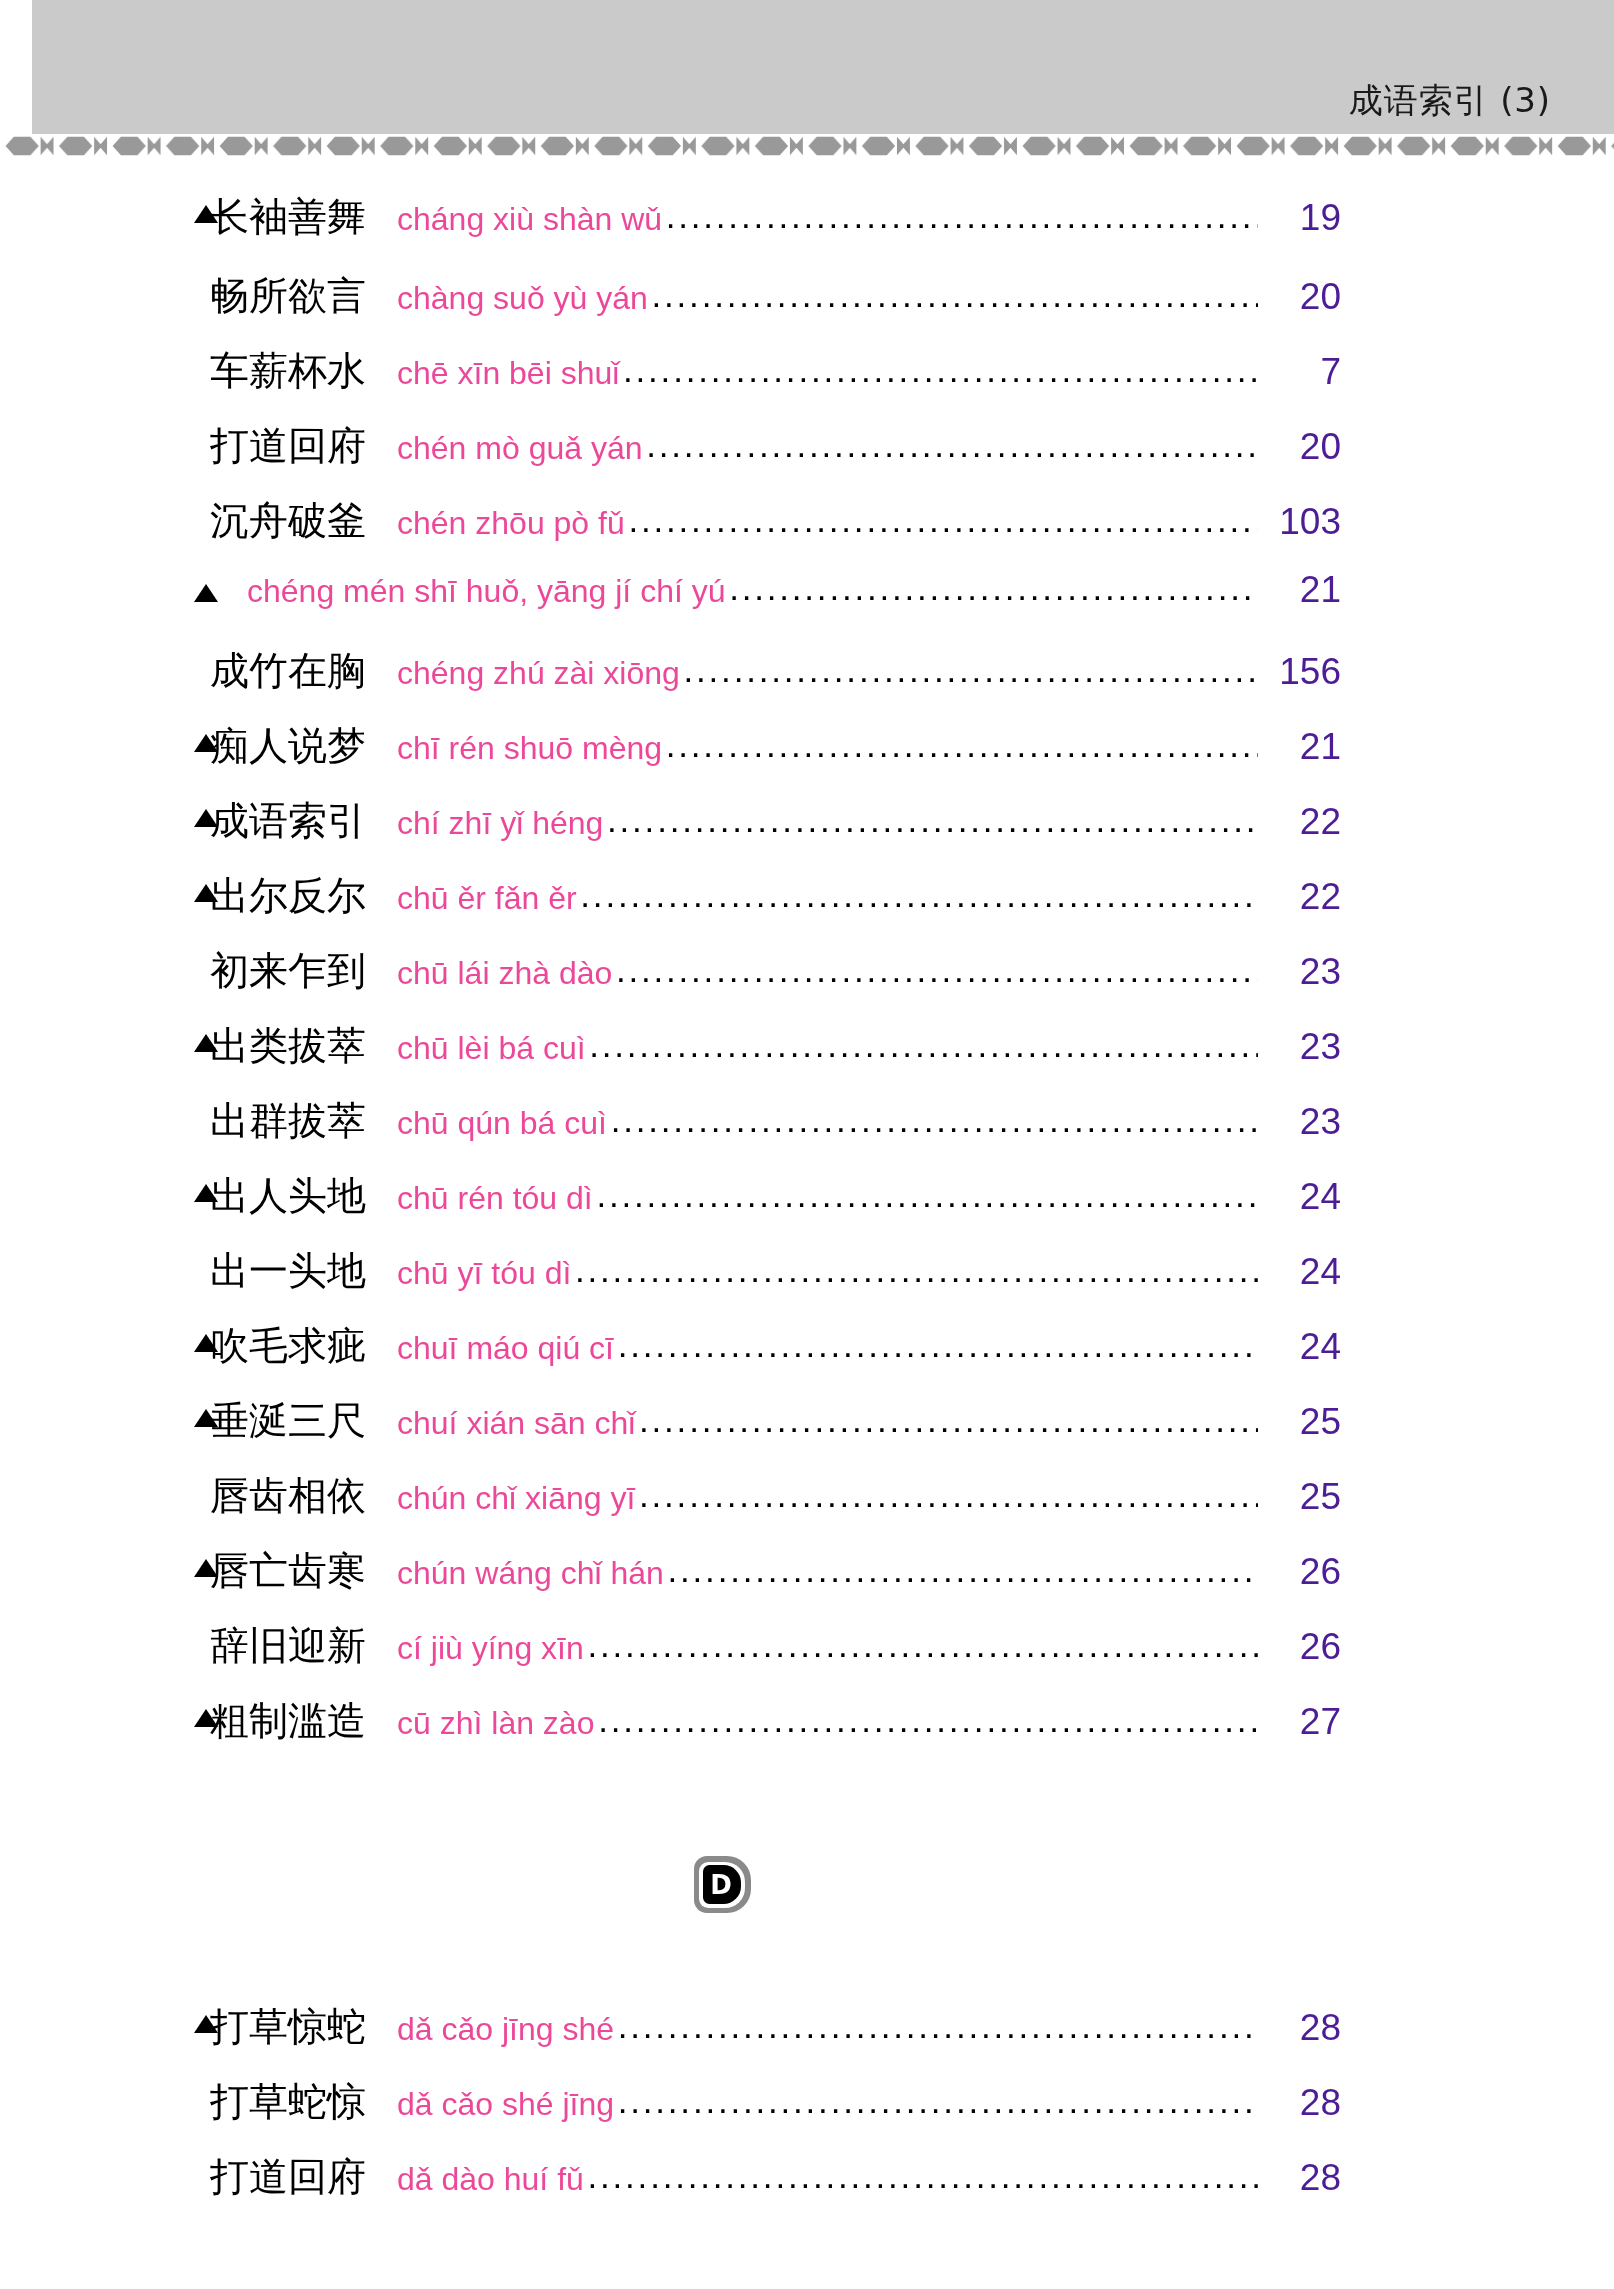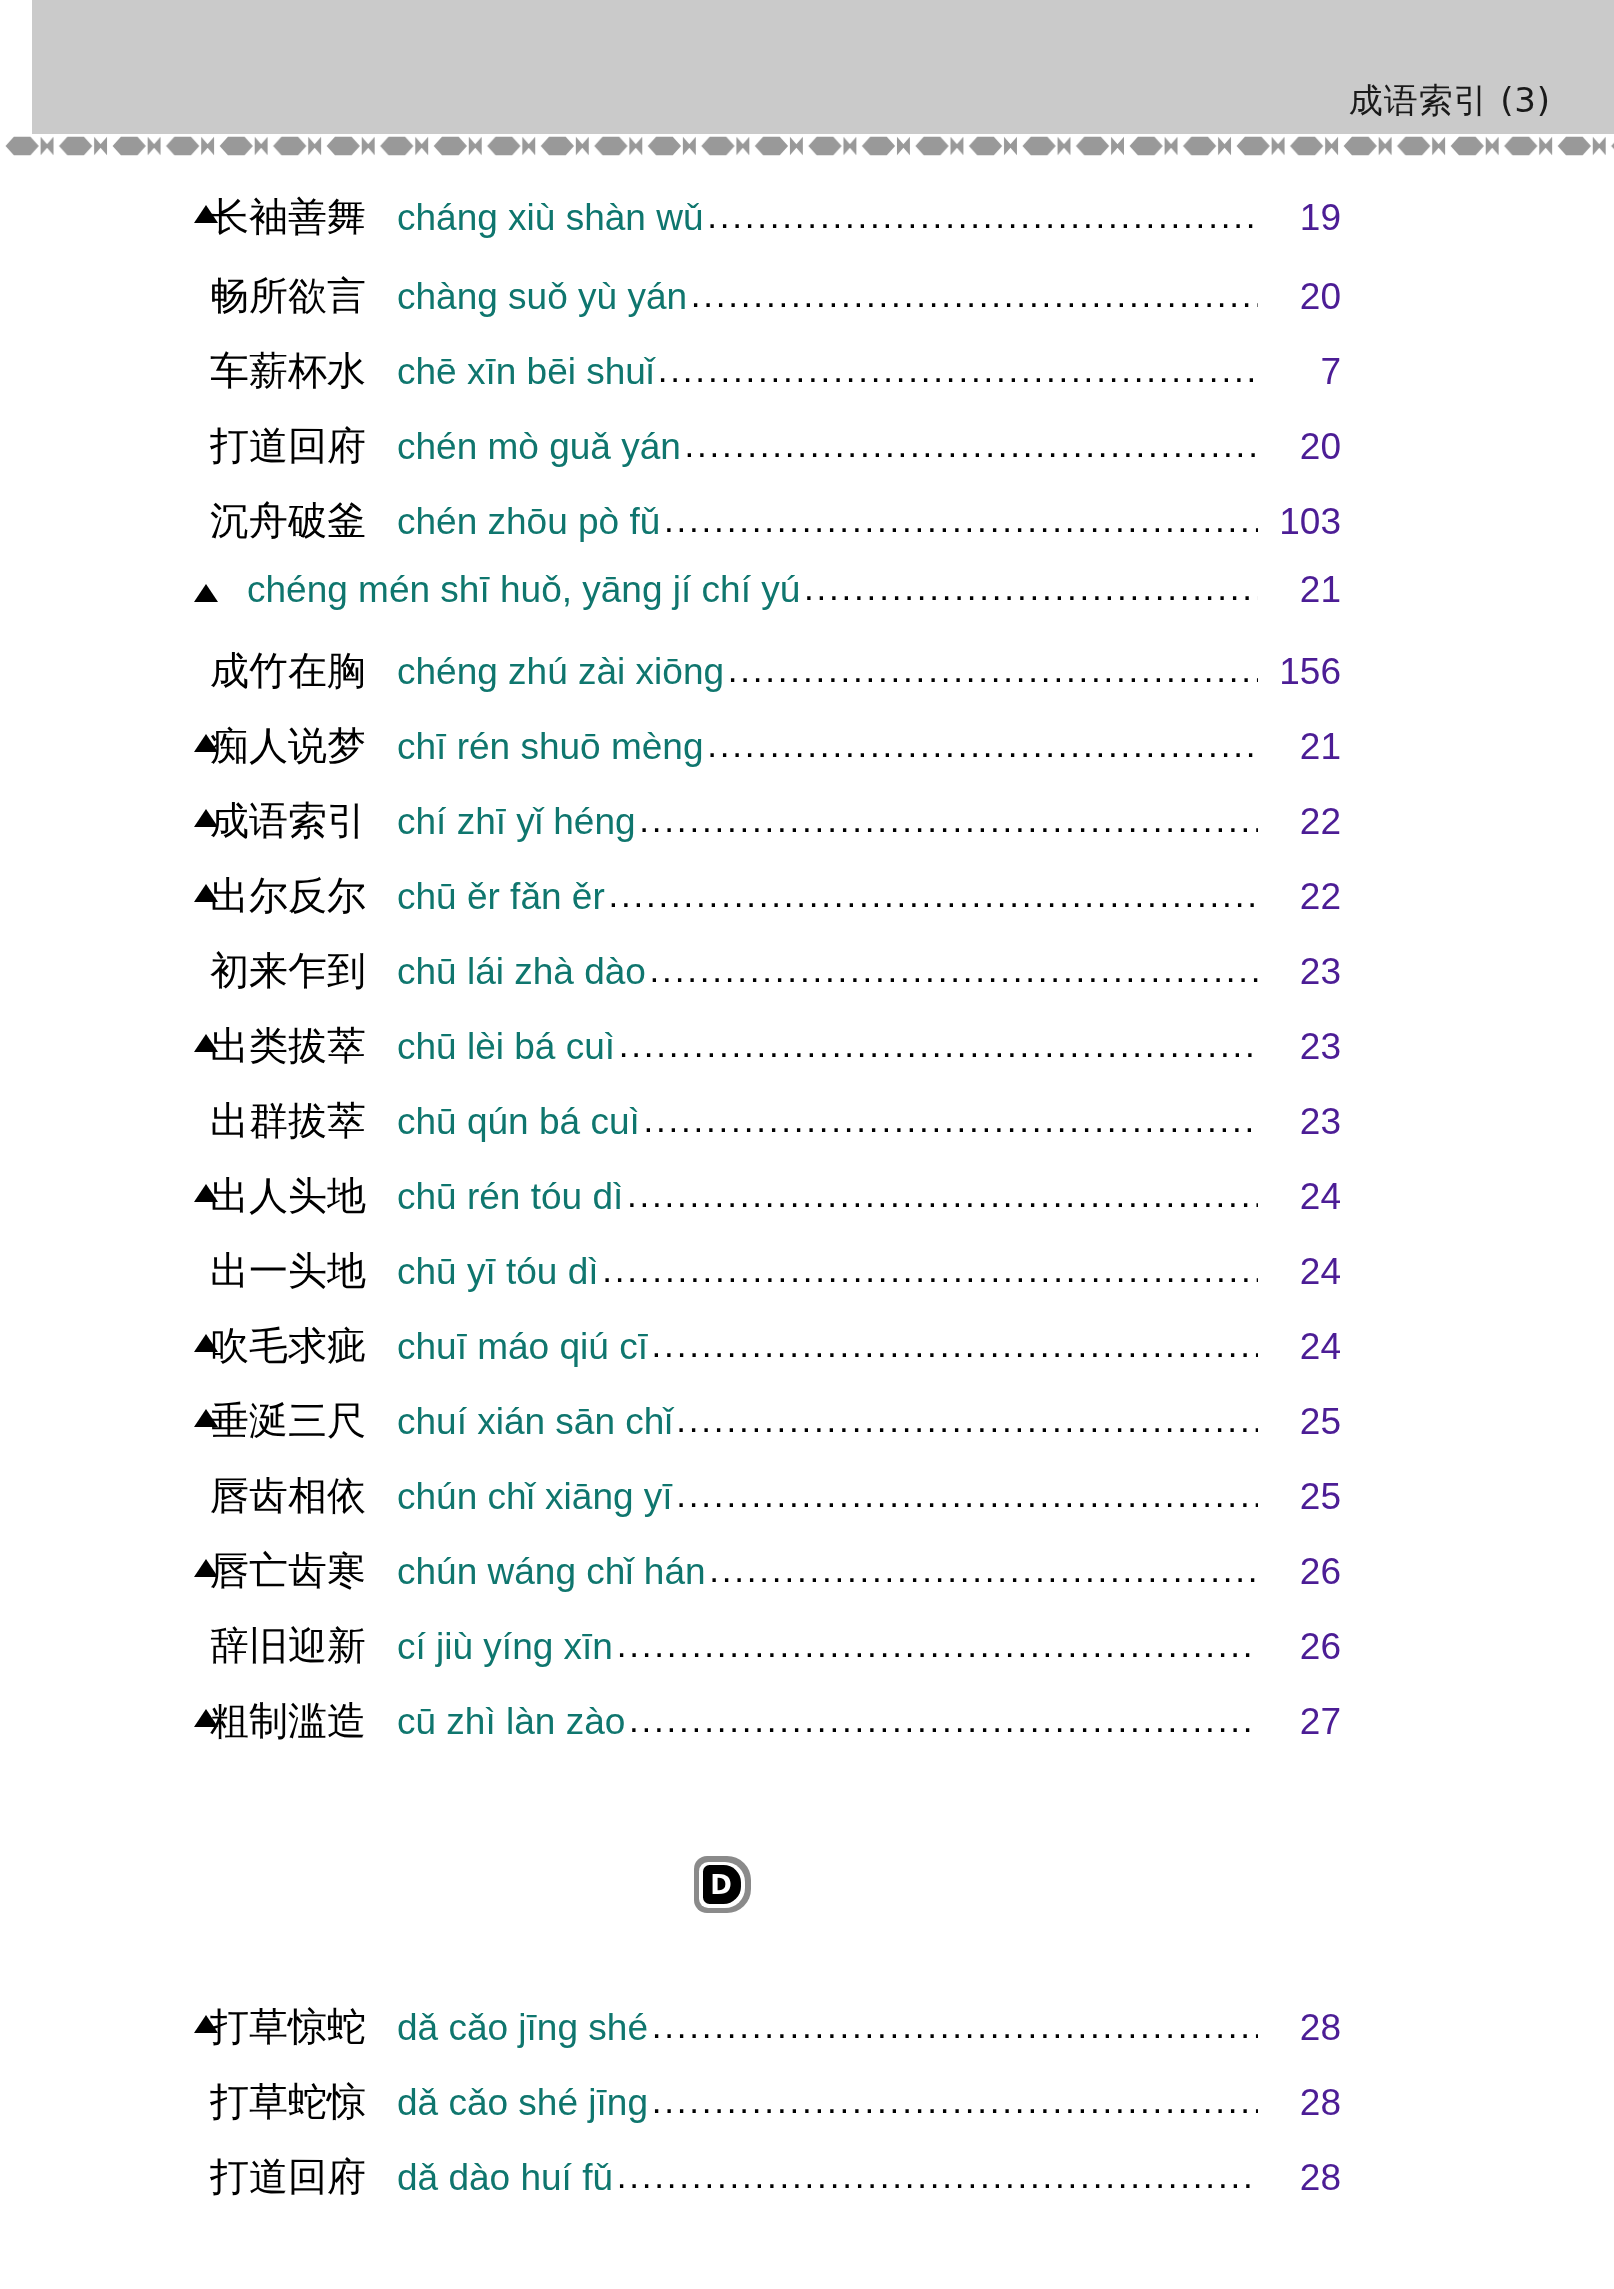--- a/index.html
+++ b/index.html
@@ -93,22 +93,22 @@
   }
   .entry.wide .idiom {
     font-weight: bold;
   }
   .entry.wide .pinyin {
     font-weight: normal;
   }
 
   .pinyin {
     font-family: "Liberation Sans", "DejaVu Sans", sans-serif;
-    font-size: 37px;
-    color: #0f766e;
+    font-size: 32px;
+    color: #ec4899;
     white-space: nowrap;
     flex: 0 0 auto;
     margin-left: 31px;
   }
   .entry.wide .pinyin { margin-left: 37px; }
 
   .leader {
     flex: 1 1 auto;
     overflow: hidden;
     white-space: nowrap;

